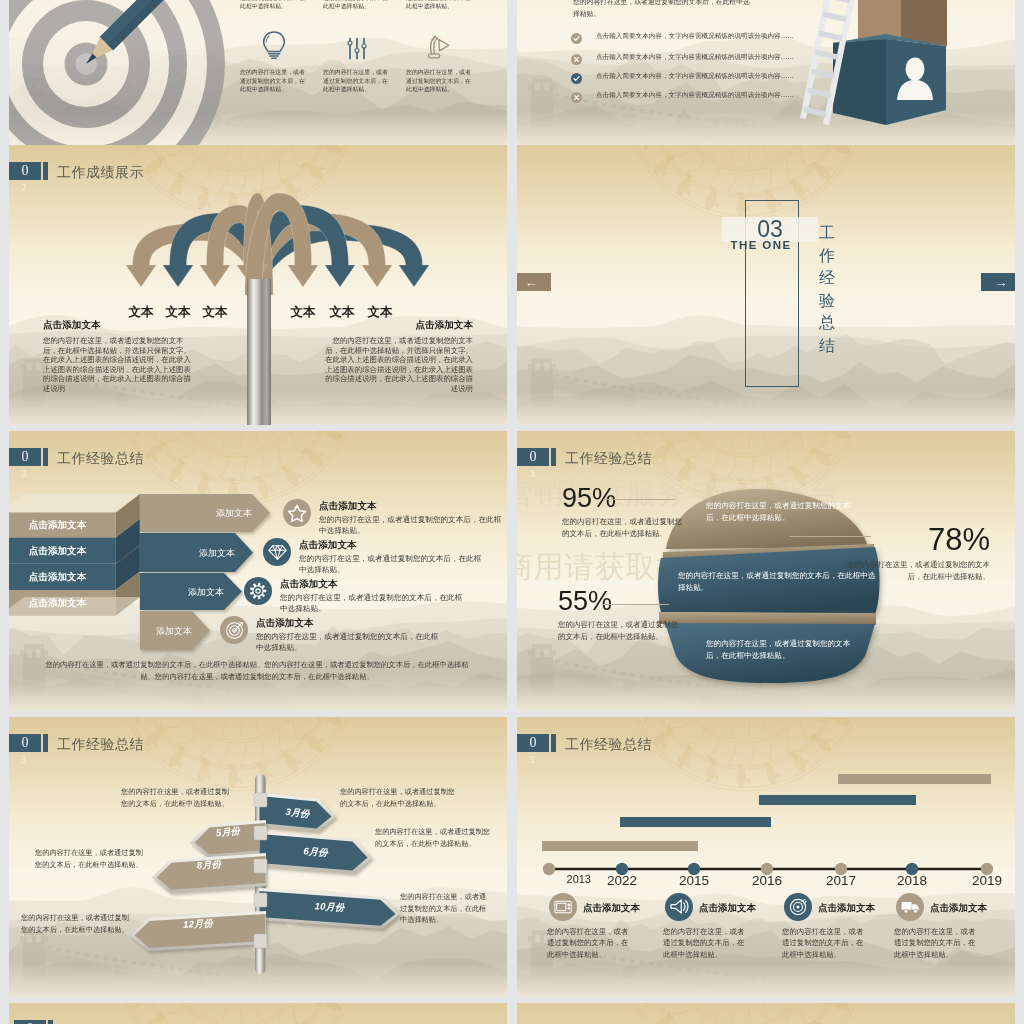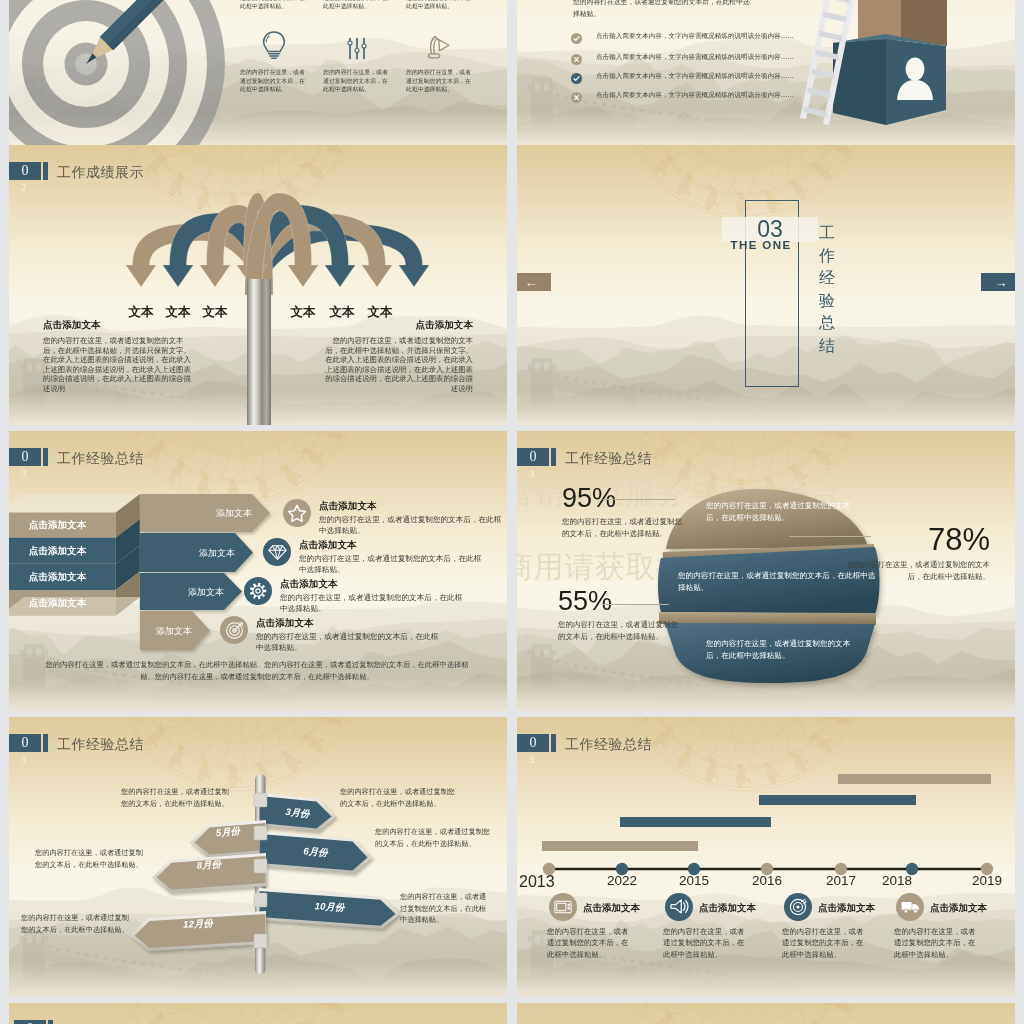--- a/index.html
+++ b/index.html
@@ -2064,26 +2064,26 @@
         <rect x="321.0" y="57.0" width="153.0" height="10.0" fill="#ab9c85"></rect>
         <line x1="32.0" y1="152.0" x2="470.0" y2="152.0" stroke="#231e17" stroke-width="2.4"></line>
         <circle cx="32.0" cy="152.0" r="6.2" fill="#ab9c85"></circle>
         <circle cx="105.0" cy="152.0" r="6.2" fill="#3e5f70"></circle>
         <circle cx="177.0" cy="152.0" r="6.2" fill="#3e5f70"></circle>
         <circle cx="250.0" cy="152.0" r="6.2" fill="#ab9c85"></circle>
         <circle cx="324.0" cy="152.0" r="6.2" fill="#ab9c85"></circle>
         <circle cx="395.0" cy="152.0" r="6.2" fill="#3e5f70"></circle>
         <circle cx="470.0" cy="152.0" r="6.2" fill="#ab9c85"></circle>
       </svg>
-      <div style="position:absolute;left:2.0px;top:156.0px;width:60px;text-align:left;font-size:16px;color:#2b2b26;">2013</div>
+      <div style="position:absolute;left:14px;top:156.0px;width:60px;text-align:right;font-size:11px;color:#2b2b26;">2013</div>
       <div style="position:absolute;left:75.0px;top:156.0px;width:60px;text-align:center;font-size:13.5px;color:#2b2b26;">2022</div>
       <div style="position:absolute;left:147.0px;top:156.0px;width:60px;text-align:center;font-size:13.5px;color:#2b2b26;">2015</div>
       <div style="position:absolute;left:220.0px;top:156.0px;width:60px;text-align:center;font-size:13.5px;color:#2b2b26;">2016</div>
       <div style="position:absolute;left:294.0px;top:156.0px;width:60px;text-align:center;font-size:13.5px;color:#2b2b26;">2017</div>
-      <div style="position:absolute;left:365.0px;top:156.0px;width:60px;text-align:left;font-size:13.5px;color:#2b2b26;">2018</div>
+      <div style="position:absolute;left:365.0px;top:156.0px;width:60px;text-align:center;font-size:13.5px;color:#2b2b26;">2018</div>
       <div style="position:absolute;left:440.0px;top:156.0px;width:60px;text-align:center;font-size:13.5px;color:#2b2b26;">2019</div>
       <div style="position:absolute;left:32.0px;top:175.5px;width:28.0px;height:28.0px;border-radius:50%;background:#ab9c85;display:flex;align-items:center;justify-content:center;">
         <svg viewBox="0 0 34 26" width="18" height="14">
           <g fill="none" stroke="#fff" stroke-width="1.9" stroke-linejoin="round">
             <rect x="1.6" y="2.2" width="30.8" height="21.6" rx="2.6"></rect>
             <rect x="5" y="6" width="17.5" height="14" rx="1.2"></rect>
             <circle cx="28" cy="9" r="1.6"></circle>
             <circle cx="28" cy="15.5" r="1.6"></circle>
           </g>
         </svg>

